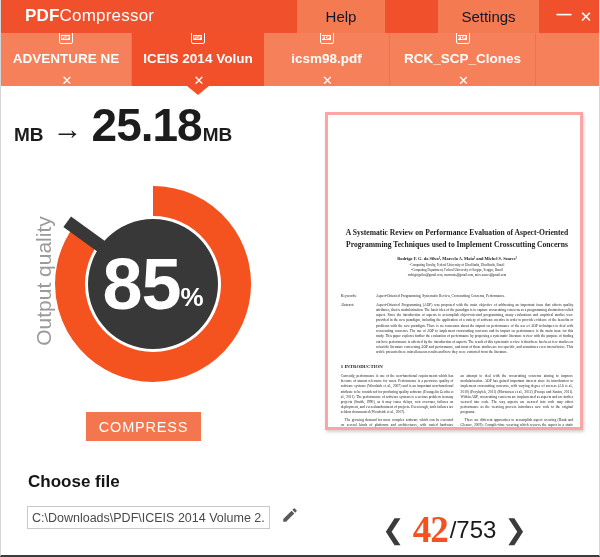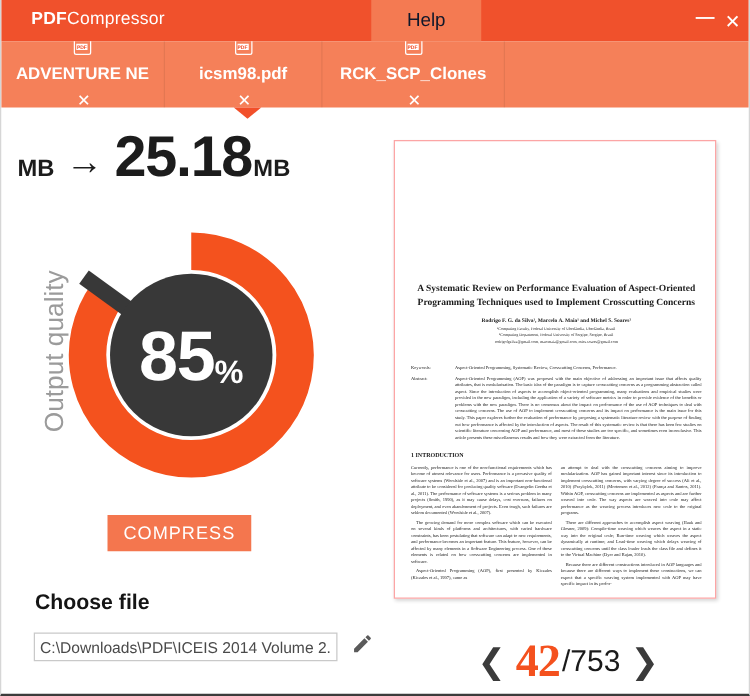--- a/index.html
+++ b/index.html
@@ -5,21 +5,21 @@
   * { margin:0; padding:0; box-sizing:border-box; }
   html,body { background:#e9e9e9; }
   body { font-family:"Liberation Sans","DejaVu Sans",sans-serif; }
   .window {
     position:relative; width:600px; height:557px; background:#fff;
     border-left:1px solid #d6d6d6; border-right:1px solid #d6d6d6;
     border-bottom:2px solid #3c3c3c; overflow:hidden;
   }
   
   .titlebar { position:absolute; left:0; top:0; width:100%; height:33px; background:#f0512c; }
-  .brand { position:absolute; left:24px; top:6px; color:#fff; font-size:14px; letter-spacing:.2px; }
+  .brand { position:absolute; left:24px; top:6px; color:#fff; font-size:17px; letter-spacing:.2px; }
   .brand b { font-weight:bold; }
   .tb-btn { position:absolute; top:0; height:33px; background:#f47a52; color:#0f172a;
     display:flex; align-items:center; justify-content:center; font-size:15px; cursor:default; }
   .tb-help { left:296px; width:88px; }
   .tb-settings { left:437px; width:101px; }
   .win-ctrl { position:absolute; top:0; height:33px; color:#fff; display:flex; align-items:center;
     justify-content:center; font-weight:bold; }
   .win-min { left:552px; width:22px; font-size:15px; padding-bottom:6px; }
   .win-close { left:574px; width:22px; font-size:15px; }
   
@@ -38,38 +38,38 @@
   .sizes { position:absolute; left:12px; top:98px; display:flex; align-items:baseline; color:#1c1c1c; }
   .sz-num { font-size:46px; font-weight:bold; letter-spacing:-1px; }
   .sz-unit { font-size:19px; font-weight:bold; margin-left:1px; }
   .sz-arrow { font-size:30px; font-weight:normal; margin:0 9px; transform:translateY(-2px); }
   .output-quality { position:absolute; left:43px; top:281px; transform:translate(-50%,-50%) rotate(-90deg);
     white-space:nowrap; font-size:21px; color:#9b9b9b; }
   .gauge { position:absolute; left:42px; top:174px; width:220px; height:220px; }
   .gauge svg { position:absolute; left:0; top:0; }
   .gauge-label { position:absolute; left:0; top:0; width:220px; height:220px;
     display:flex; align-items:center; justify-content:center; color:#fff; }
-  .gauge-label .pct-num { font-size:56px; font-weight:bold; letter-spacing:-1px; }
+  .gauge-label .pct-num { font-size:72px; font-weight:bold; letter-spacing:-1px; }
   .gauge-label .pct-sign { font-size:26px; font-weight:bold; margin-top:26px; }
   .compress-btn { position:absolute; left:85px; top:412px; width:115px; height:29px; background:#f4764e;
     color:#fff; font-size:14.5px; font-weight:normal; letter-spacing:.8px; border:none;
     display:flex; align-items:center; justify-content:center; cursor:pointer; }
   .choose-heading { position:absolute; left:27px; top:472px; font-size:17px; font-weight:bold; color:#151515; }
   .file-input { position:absolute; left:26px; top:506px; width:243px; height:23px;
     border:1px solid #c9c9c9; background:#fff; font-family:"Liberation Sans",sans-serif;
     font-size:12.5px; color:#4a4a4a; padding:0 4px; outline:none; }
   .pencil { position:absolute; left:280px; top:506px; width:18px; height:18px; cursor:pointer; }
   
   .pager { position:absolute; left:381px; top:508px; display:flex; align-items:center; }
   .pg-chev { font-size:27px; font-weight:bold; color:#3b3b3b; cursor:pointer; }
   .pg-cur { font-size:37px; font-weight:bold; color:#f4511e; margin:0 2px 0 8px; letter-spacing:-1px;font-family:Liberation Serif, serif; }
   .pg-total { font-size:24px; color:#1a1a1a; margin-right:8px; }
   
-  .pdf-page { position:absolute; left:314px; top:112px; width:258px; height:367px; background:#fff;
-    border:1px solid #fca5a5; box-shadow:1px 2px 3px rgba(0,0,0,0.18); overflow:hidden; }
+  .pdf-page { position:absolute; left:324px; top:112px; width:258px; height:318px; background:#fff;
+    border:3px solid #fca5a5; box-shadow:1px 2px 3px rgba(0,0,0,0.18); overflow:hidden; }
   .page-scale { width:645px; height:918px; transform:scale(0.4); transform-origin:0 0;
     font-family:"Liberation Serif","DejaVu Serif",serif; color:#1a1a1a; padding:0 32px; position:relative; }
   .pp-title { margin-top:112px; text-align:center; font-size:19px; font-weight:bold; line-height:1.5; }
   .pp-authors { margin-top:15px; text-align:center; font-size:11px; font-weight:bold; }
   .pp-affil { margin-top:6px; text-align:center; font-size:8px; line-height:1.55; color:#222; }
   .pp-kv { display:flex; margin-top:40px; font-size:9px; line-height:1.45; }
   .pp-kv .kv-label { width:88px; flex:none; color:#222; }
   .pp-kv .kv-text { flex:1; text-align:justify; }
   .pp-abstract { margin-top:8px; }
   .pp-heading { margin-top:22px; font-size:12px; font-weight:bold; width:283px; }
@@ -79,30 +79,38 @@
   .pp-col p:first-child { text-indent:0; }
 </style>
 </head>
 <body>
 
 <div class="window">
 
   <div class="titlebar">
     <div class="brand"><b>PDF</b><span>Compressor</span></div>
     <div class="tb-btn tb-help">Help</div>
+    <div class="tb-btn tb-settings">Settings</div>
     <div class="win-ctrl win-min">—</div>
     <div class="win-ctrl win-close">✕</div>
   </div>
 
   <div class="tabbar">
     <div class="tab" style="width:131px">
       <span class="pdficon">
           <span>PDF</span>
         </span>
       <span>ADVENTURE NE</span>
+      <span class="tab-close">✕</span>
+    </div>
+    <div class="tab active" style="width:132px">
+      <span class="pdficon">
+          <span>PDF</span>
+        </span>
+      <span>ICEIS 2014 Volun</span>
       <span class="tab-close">✕</span>
     </div>
     <div class="tab" style="width:126px">
       <span class="pdficon">
           <span>PDF</span>
         </span>
       <span>icsm98.pdf</span>
       <span class="tab-close">✕</span>
     </div>
     <div class="tab" style="width:146px">

